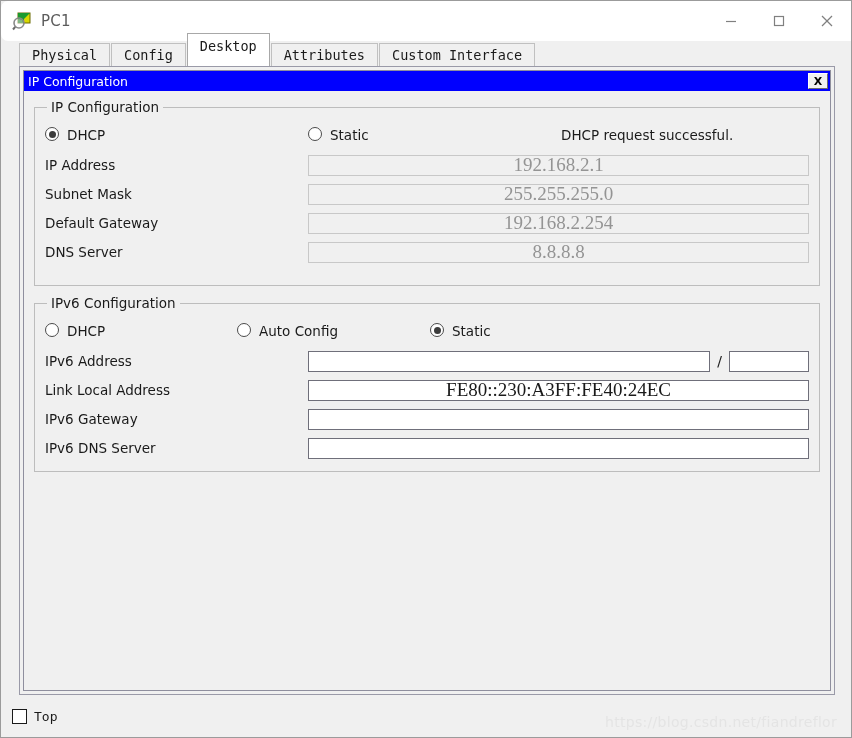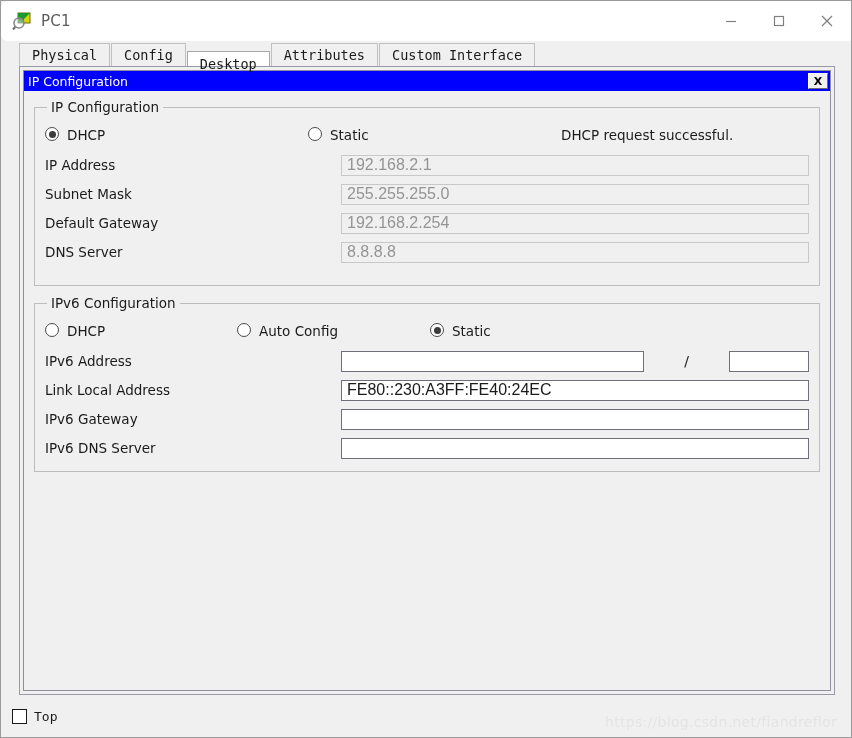--- a/index.html
+++ b/index.html
@@ -95,21 +95,21 @@
     background: #f0f0f0;
     border: 1px solid #c0c0c0;
     border-bottom: none;
     box-sizing: border-box;
     margin-right: 1px;
     position: relative;
     z-index: 1;
   }
   .tab.active {
     background: #ffffff;
-    height: 15px;
+    height: 33px;
     line-height: 25px;
     border-color: #a8a8a8;
     z-index: 3;
     text-align: right;
   }
 
   
   #desktop-panel {
     flex: 1 1 auto;
     margin: 0 16px 0 18px;
@@ -230,41 +230,41 @@
     font-size: 13.5px;
     color: #1a1a1a;
     white-space: nowrap;
   }
 
   .field-row {
     display: flex;
     align-items: center;
     height: 22px;
     margin-bottom: 7px;
-    gap: 33px;
   }
   .field-label {
     width: 263px;
     flex: none;
     font-family: "DejaVu Sans", sans-serif;
     font-size: 13.5px;
     color: #1a1a1a;
   }
   .field-input {
     flex: 1 1 auto;
     height: 21px;
     box-sizing: border-box;
-    font-family: Liberation Sans, sans-serif;
-    font-size: 16px;
+    font-family: Liberation Serif, serif;
+    font-size: 19px;
     padding: 0 5px;
     border: 1px solid #6f6f7a;
     background: #ffffff;
     color: #1a1a1a;
     outline: none;
     min-width: 0;
+    text-align: center;
   }
   .field-input.disabled {
     background: #f0f0f0;
     border: 1px solid #c8c8c8;
     color: #949494;
   }
   .slash {
     font-family: "DejaVu Sans", sans-serif;
     font-size: 14px;
     color: #1a1a1a;

